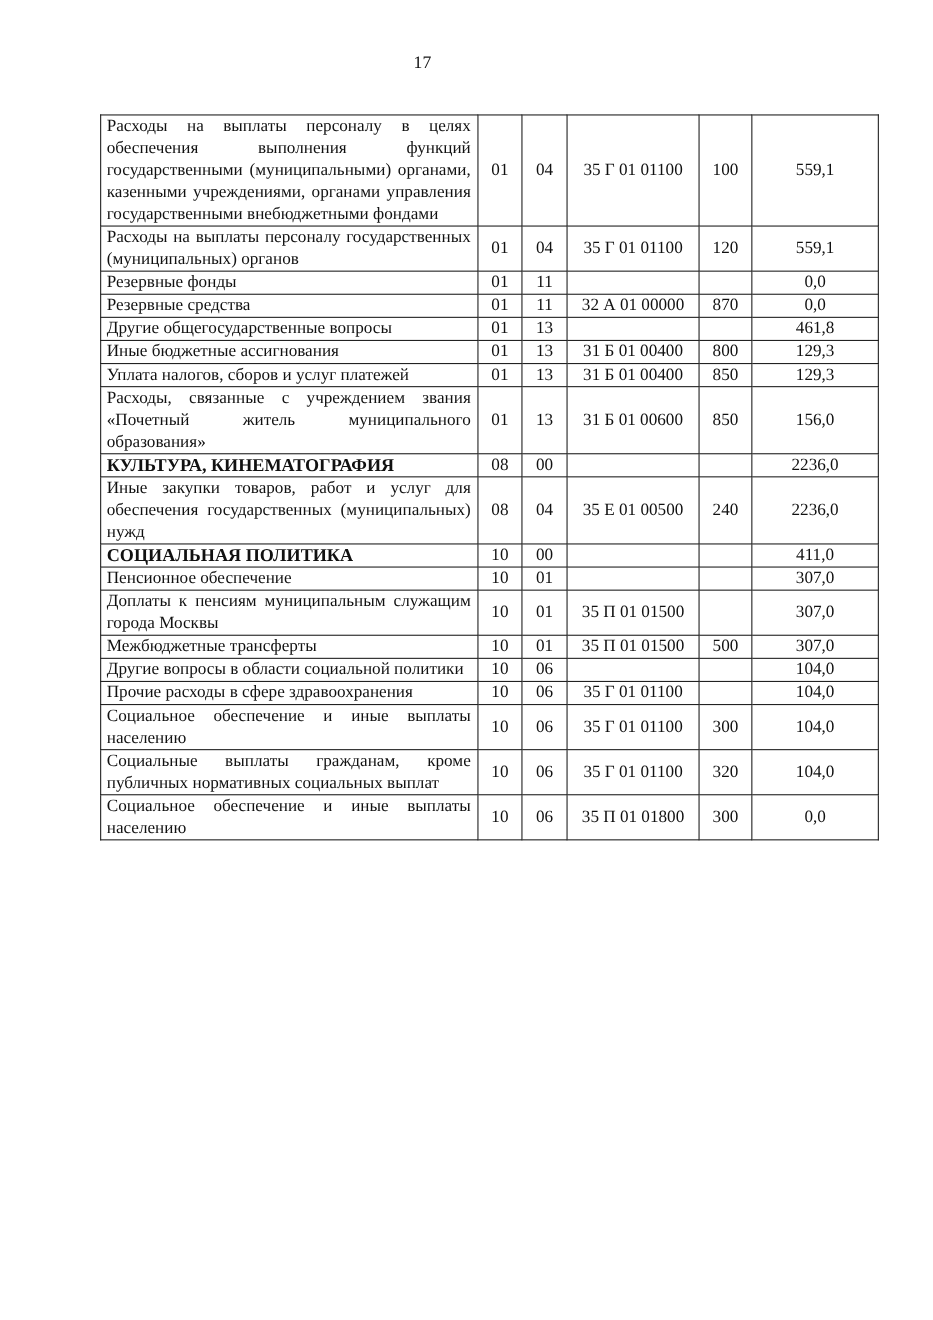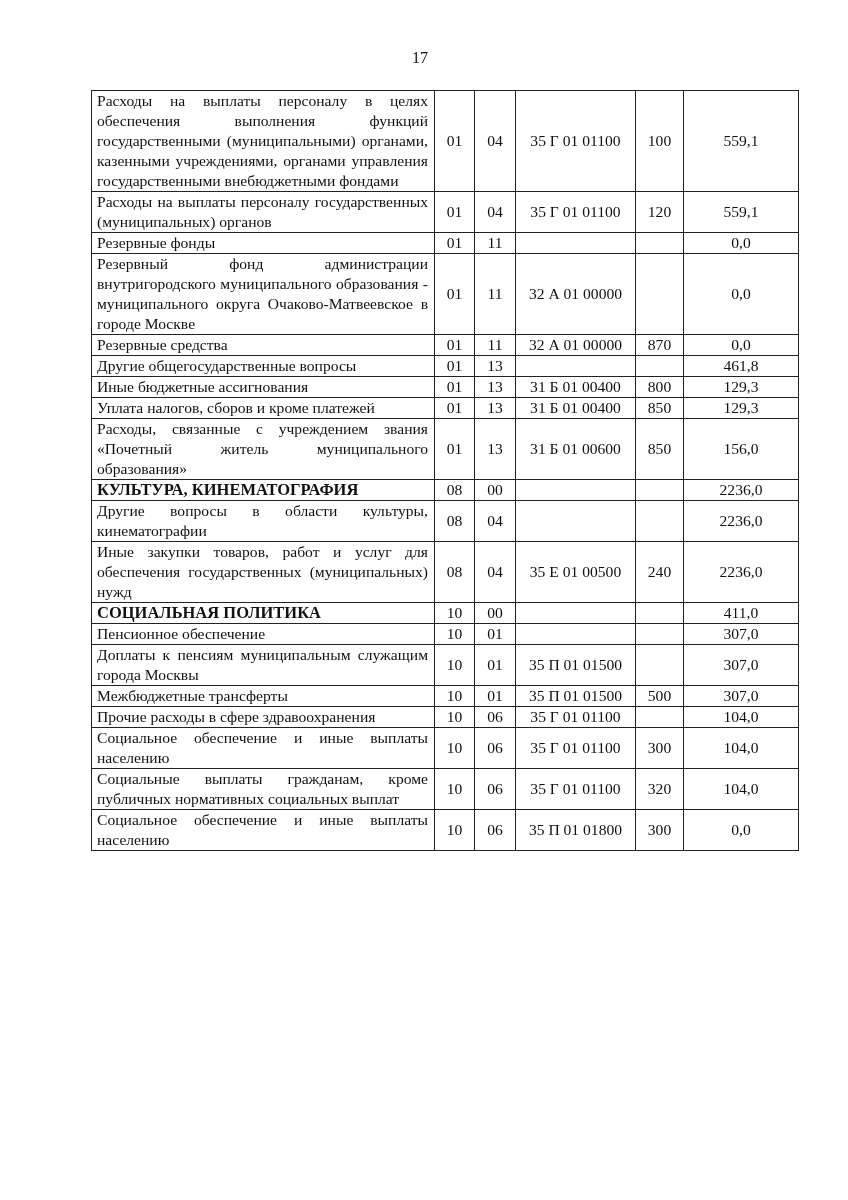--- a/index.html
+++ b/index.html
@@ -1,20 +1,20 @@
 <!DOCTYPE html>
 <html><head>
 <meta charset="utf-8">
 <style>
   html, body { margin: 0; padding: 0; background: #ffffff; }
   body { width: 848px; height: 1200px; position: relative; overflow: hidden;
          font-family: "Liberation Serif", serif; color: #111; }
   .page-num { position: absolute; top: 49px; left: 0; width: 768px; text-align: center;
-              font-size: 16px; padding-left: 36px; }
-  table.budget { position: absolute; left: 91px; top: 90px; width: 707px;
+              font-size: 16px; }
+  table.budget { position: absolute; left: 91px; top: 104px; width: 707px;
                  border-collapse: collapse; table-layout: fixed; font-size: 15.6px; line-height: 20px; padding-left: 31px; }
   table.budget td { border: 1px solid #222; padding: 0 3px; vertical-align: middle; }
   table.budget td.name { text-align: justify; text-align-last: left; padding: 0 6px 0 5px; }
   table.budget td.c { text-align: center; }
   table.budget tr.bold td.name { font-weight: normal; }
   table.budget tr.caps td.name { font-weight: bold; font-size: 16.5px; margin-left: 24px; }
   col.c-name { width: 343px; }
   col.c-rz { width: 40px; }
   col.c-pr { width: 41px; }
   col.c-csr { width: 120px; }
@@ -54,28 +54,20 @@
       </tr>
       <tr class="bold">
         <td class="name">Резервные фонды</td>
         <td class="c">01</td>
         <td class="c">11</td>
         <td class="c"></td>
         <td class="c"></td>
         <td class="c">0,0</td>
       </tr>
       <tr>
-        <td class="name">Резервный фонд администрации внутригородского муниципального образования - муниципального округа Очаково-Матвеевское в городе Москве</td>
-        <td class="c">01</td>
-        <td class="c">11</td>
-        <td class="c">32 А 01 00000</td>
-        <td class="c"></td>
-        <td class="c">0,0</td>
-      </tr>
-      <tr>
         <td class="name">Резервные средства</td>
         <td class="c">01</td>
         <td class="c">11</td>
         <td class="c">32 А 01 00000</td>
         <td class="c">870</td>
         <td class="c">0,0</td>
       </tr>
       <tr class="bold">
         <td class="name">Другие общегосударственные вопросы</td>
         <td class="c">01</td>
@@ -86,47 +78,39 @@
       </tr>
       <tr>
         <td class="name">Иные бюджетные ассигнования</td>
         <td class="c">01</td>
         <td class="c">13</td>
         <td class="c">31 Б 01 00400</td>
         <td class="c">800</td>
         <td class="c">129,3</td>
       </tr>
       <tr>
-        <td class="name">Уплата налогов, сборов и кроме платежей</td>
+        <td class="name">Уплата налогов, сборов и услуг платежей</td>
         <td class="c">01</td>
         <td class="c">13</td>
         <td class="c">31 Б 01 00400</td>
         <td class="c">850</td>
         <td class="c">129,3</td>
       </tr>
       <tr>
         <td class="name">Расходы, связанные с учреждением звания «Почетный житель муниципального образования»</td>
         <td class="c">01</td>
         <td class="c">13</td>
         <td class="c">31 Б 01 00600</td>
         <td class="c">850</td>
         <td class="c">156,0</td>
       </tr>
       <tr class="caps">
         <td class="name">КУЛЬТУРА, КИНЕМАТОГРАФИЯ</td>
         <td class="c">08</td>
         <td class="c">00</td>
-        <td class="c"></td>
-        <td class="c"></td>
-        <td class="c">2236,0</td>
-      </tr>
-      <tr class="bold">
-        <td class="name">Другие вопросы в области культуры, кинематографии</td>
-        <td class="c">08</td>
-        <td class="c">04</td>
         <td class="c"></td>
         <td class="c"></td>
         <td class="c">2236,0</td>
       </tr>
       <tr>
         <td class="name">Иные закупки товаров, работ и услуг для обеспечения государственных (муниципальных) нужд</td>
         <td class="c">08</td>
         <td class="c">04</td>
         <td class="c">35 Е 01 00500</td>
         <td class="c">240</td>
@@ -157,20 +141,28 @@
         <td class="c">307,0</td>
       </tr>
       <tr>
         <td class="name">Межбюджетные трансферты</td>
         <td class="c">10</td>
         <td class="c">01</td>
         <td class="c">35 П 01 01500</td>
         <td class="c">500</td>
         <td class="c">307,0</td>
       </tr>
+      <tr class="bold">
+        <td class="name">Другие вопросы в области социальной политики</td>
+        <td class="c">10</td>
+        <td class="c">06</td>
+        <td class="c"></td>
+        <td class="c"></td>
+        <td class="c">104,0</td>
+      </tr>
       <tr>
         <td class="name">Прочие расходы в сфере здравоохранения</td>
         <td class="c">10</td>
         <td class="c">06</td>
         <td class="c">35 Г 01 01100</td>
         <td class="c"></td>
         <td class="c">104,0</td>
       </tr>
       <tr>
         <td class="name">Социальное обеспечение и иные выплаты населению</td>

